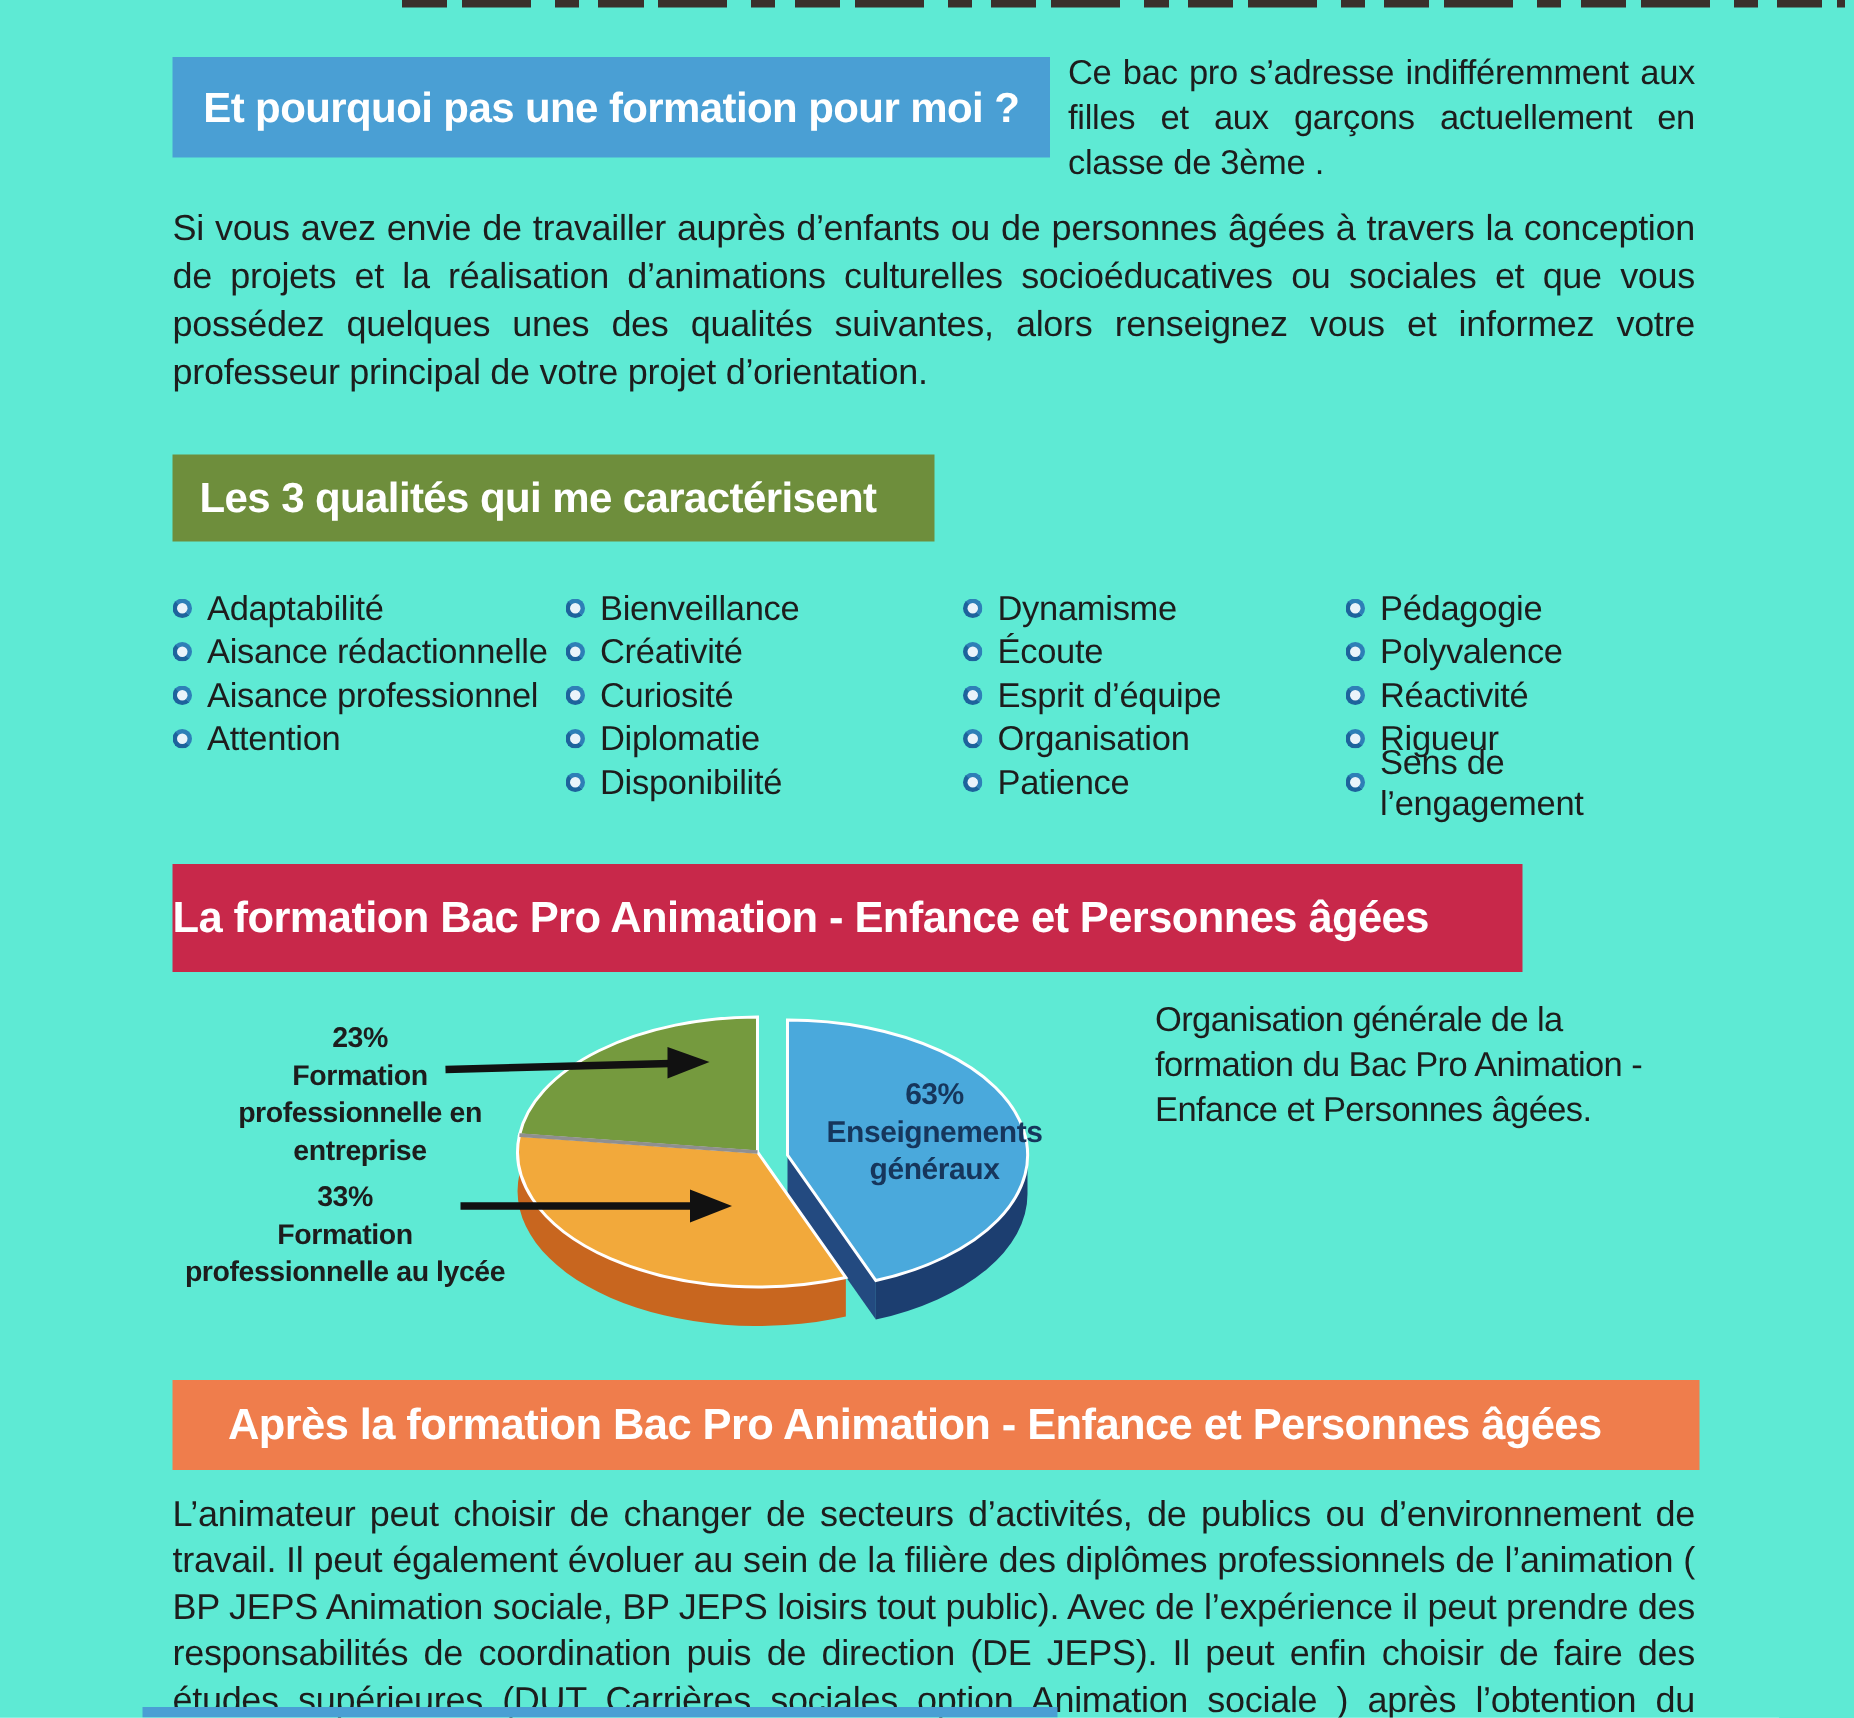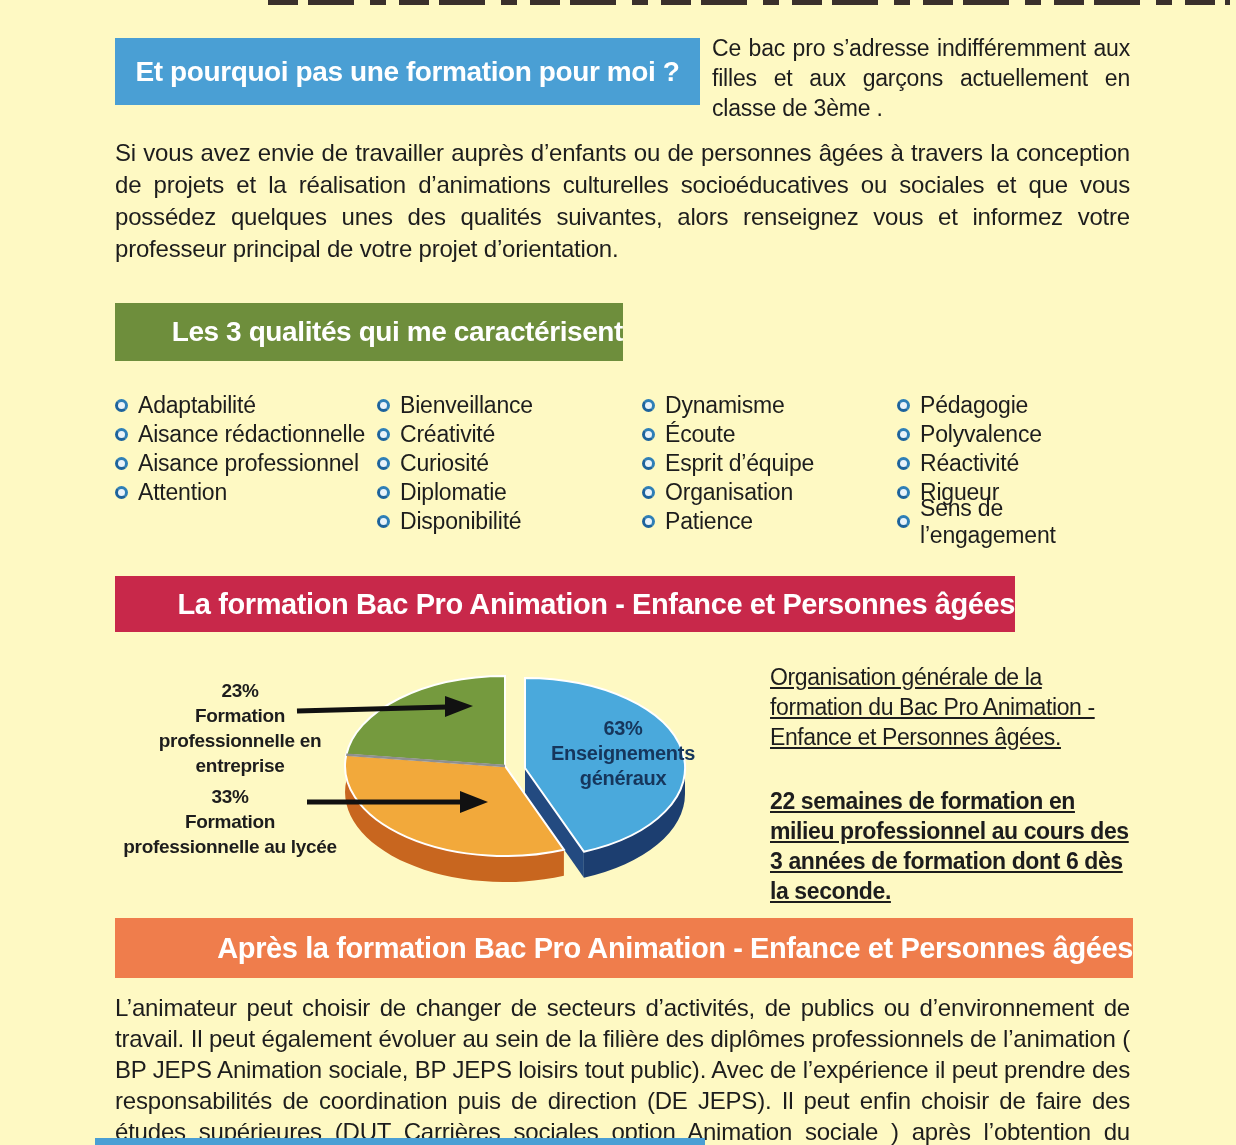--- a/index.html
+++ b/index.html
@@ -1,42 +1,42 @@
 <!DOCTYPE html>
 <html><head>
 <meta charset="utf-8">
 <style>
   * { margin:0; padding:0; box-sizing:border-box; }
   body { background:#fff; }
-  .page { position:relative; width:1236px; height:1145px; background:#fef9c3;
+  .page { position:relative; width:1236px; height:1145px; background:#5eead4;
           font-family:"Liberation Sans","DejaVu Sans",sans-serif; color:#1d1d1d; overflow:hidden; }
   .top-cut { position:absolute; top:0; left:268px; width:962px; height:5px;
              background: repeating-linear-gradient(90deg,#3a302c 0 30px, transparent 30px 40px,
                         #3a302c 40px 86px, transparent 86px 102px, #3a302c 102px 118px, transparent 118px 131px); }
   .bottom-cut { position:absolute; bottom:0; left:95px; width:610px; height:7px; background:#4a9fd4; }
   .content { padding:0 106px 0 115px; }
 
-  .band { color:#fff; font-weight:bold; display:flex; align-items:center; letter-spacing:-0.4px;justify-content:flex-end; }
+  .band { color:#fff; font-weight:bold; display:flex; align-items:center; letter-spacing:-0.4px; }
   .band-blue   { margin-top:38px; width:585px; height:67px; background:#4a9fd4; justify-content:center; font-size:28px; }
   .band-green  { margin-top:38px; width:508px; height:58px; background:#6e8e3c; padding-left:18px; font-size:28px; }
-  .band-red    { margin-top:40px; width:900px;  height:56px; background:#c8284a; padding-left:20px; font-size:29px; }
+  .band-red    { margin-top:40px; width:900px;  height:72px; background:#c8284a; font-size:29px; }
   .band-orange { margin-top:18px; width:1018px; height:60px; background:#ef7d4c; padding-left:37px; font-size:29px; }
 
   .intro-row { display:flex; }
   .aside-top { flex:1; margin:33px 0 0 12px; font-size:23px; line-height:30px; text-align:justify; letter-spacing:-0.2px; }
   .body-text { text-align:justify; letter-spacing:-0.2px; }
   .intro-body { margin-top:14px; font-size:24px; line-height:32px; }
   .after-body { margin-top:14px; font-size:24px; line-height:31px; }
 
   .qualities-grid { margin-top:30px; display:grid; grid-template-columns:262px 265px 255px 1fr; font-size:23px; }
   .q-item { display:flex; align-items:center; height:29px; letter-spacing:-0.2px; }
   .bullet { width:13px; height:13px; border:3px solid #2e7fb7; border-left-color:#1d639c; border-bottom-color:#1d639c;
             border-radius:50%; margin-right:10px; flex:none; background:#eaf3fa; }
 
-  .formation-row { margin-top:28px; display:flex; height:240px;text-decoration:underline; }
+  .formation-row { margin-top:14px; display:flex; height:240px; }
   .chart-area { position:relative; width:655px; height:240px; flex:none; }
   .chart-area svg { position:absolute; left:0; top:0; }
   .chart-label { position:absolute; text-align:center; font-weight:bold; font-size:19px; line-height:25px; letter-spacing:-0.3px; }
   .label-23 { top:18px; left:0; width:250px; }
   .label-33 { top:124px; left:0; width:230px; }
   .label-44 { top:56px; left:428px; width:160px; color:#16365c; font-size:20px; }
   .formation-aside { flex:1; padding-top:2px; }
   .formation-aside p { font-size:23px; line-height:30px; letter-spacing:-0.4px; }
   .aside-bold { margin-top:34px; font-weight:bold; }
 </style>
@@ -182,21 +182,20 @@
           <div>professionnelle au lycée</div>
         </div>
         <div class="chart-label label-44">
           <div>63%</div>
           <div>Enseignements</div>
           <div>généraux</div>
         </div>
       </div>
       <div class="formation-aside">
         <p>Organisation générale de la formation du Bac Pro Animation - Enfance et Personnes âgées.</p>
-        <p class="aside-bold">22 semaines de formation en milieu professionnel au cours des 3 années de formation dont 6 dès la seconde.</p>
       </div>
     </div>
 
     <div class="band band-orange">
       <span>Après la formation Bac Pro Animation - Enfance et Personnes âgées</span>
     </div>
 
     <p class="body-text after-body">L’animateur peut choisir de changer de secteurs d’activités, de publics ou d’environnement de travail. Il peut également évoluer au sein de la filière des diplômes professionnels de l’animation ( BP JEPS Animation sociale, BP JEPS loisirs tout public). Avec de l’expérience il peut prendre des responsabilités de coordination puis de direction (DE JEPS). Il peut enfin choisir de faire des études supérieures (DUT Carrières sociales option Animation sociale ) après l’obtention du Baccalauréat.</p>
 
   </div>

